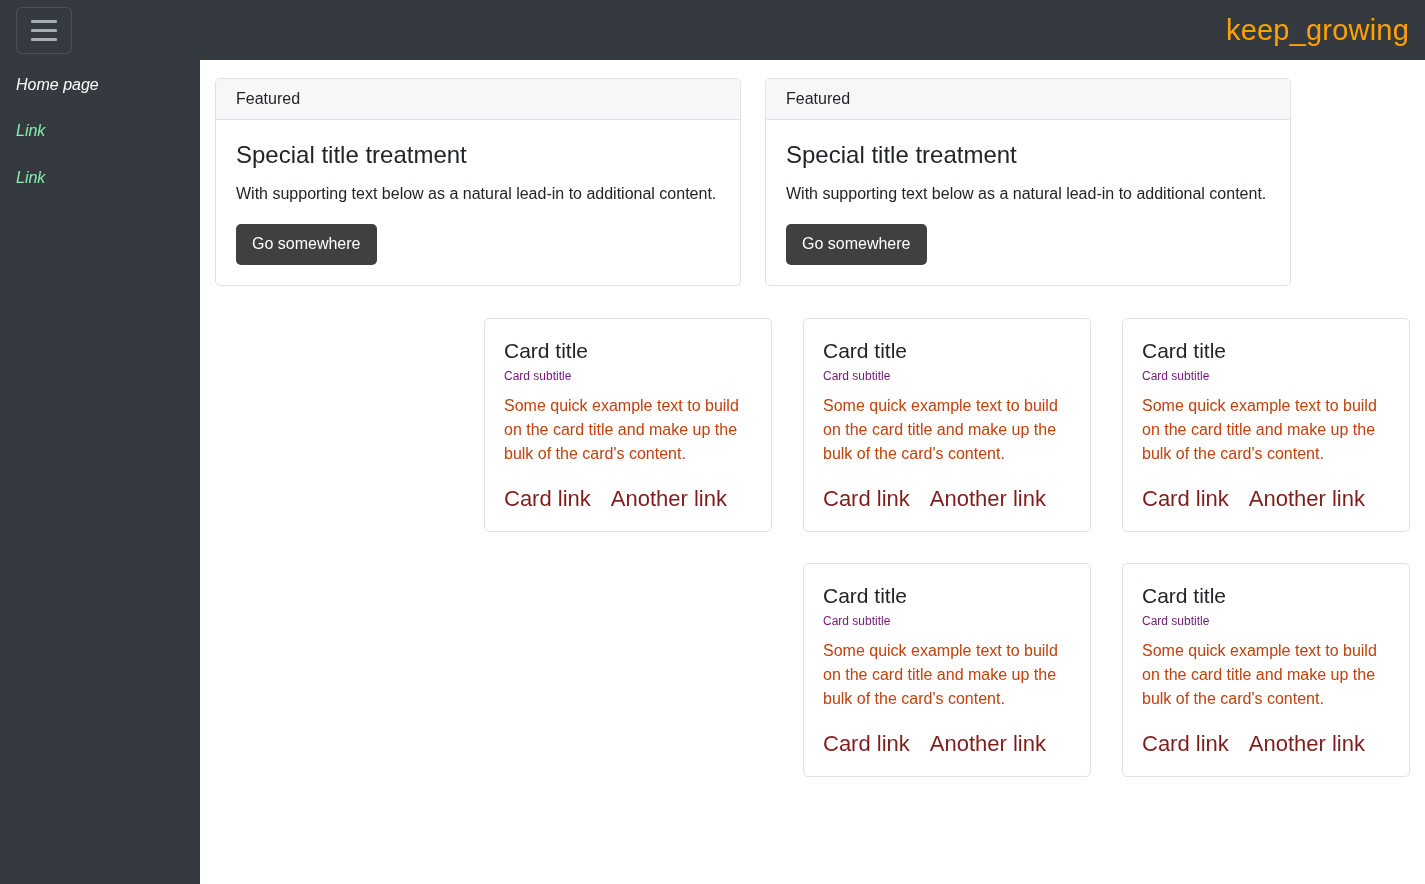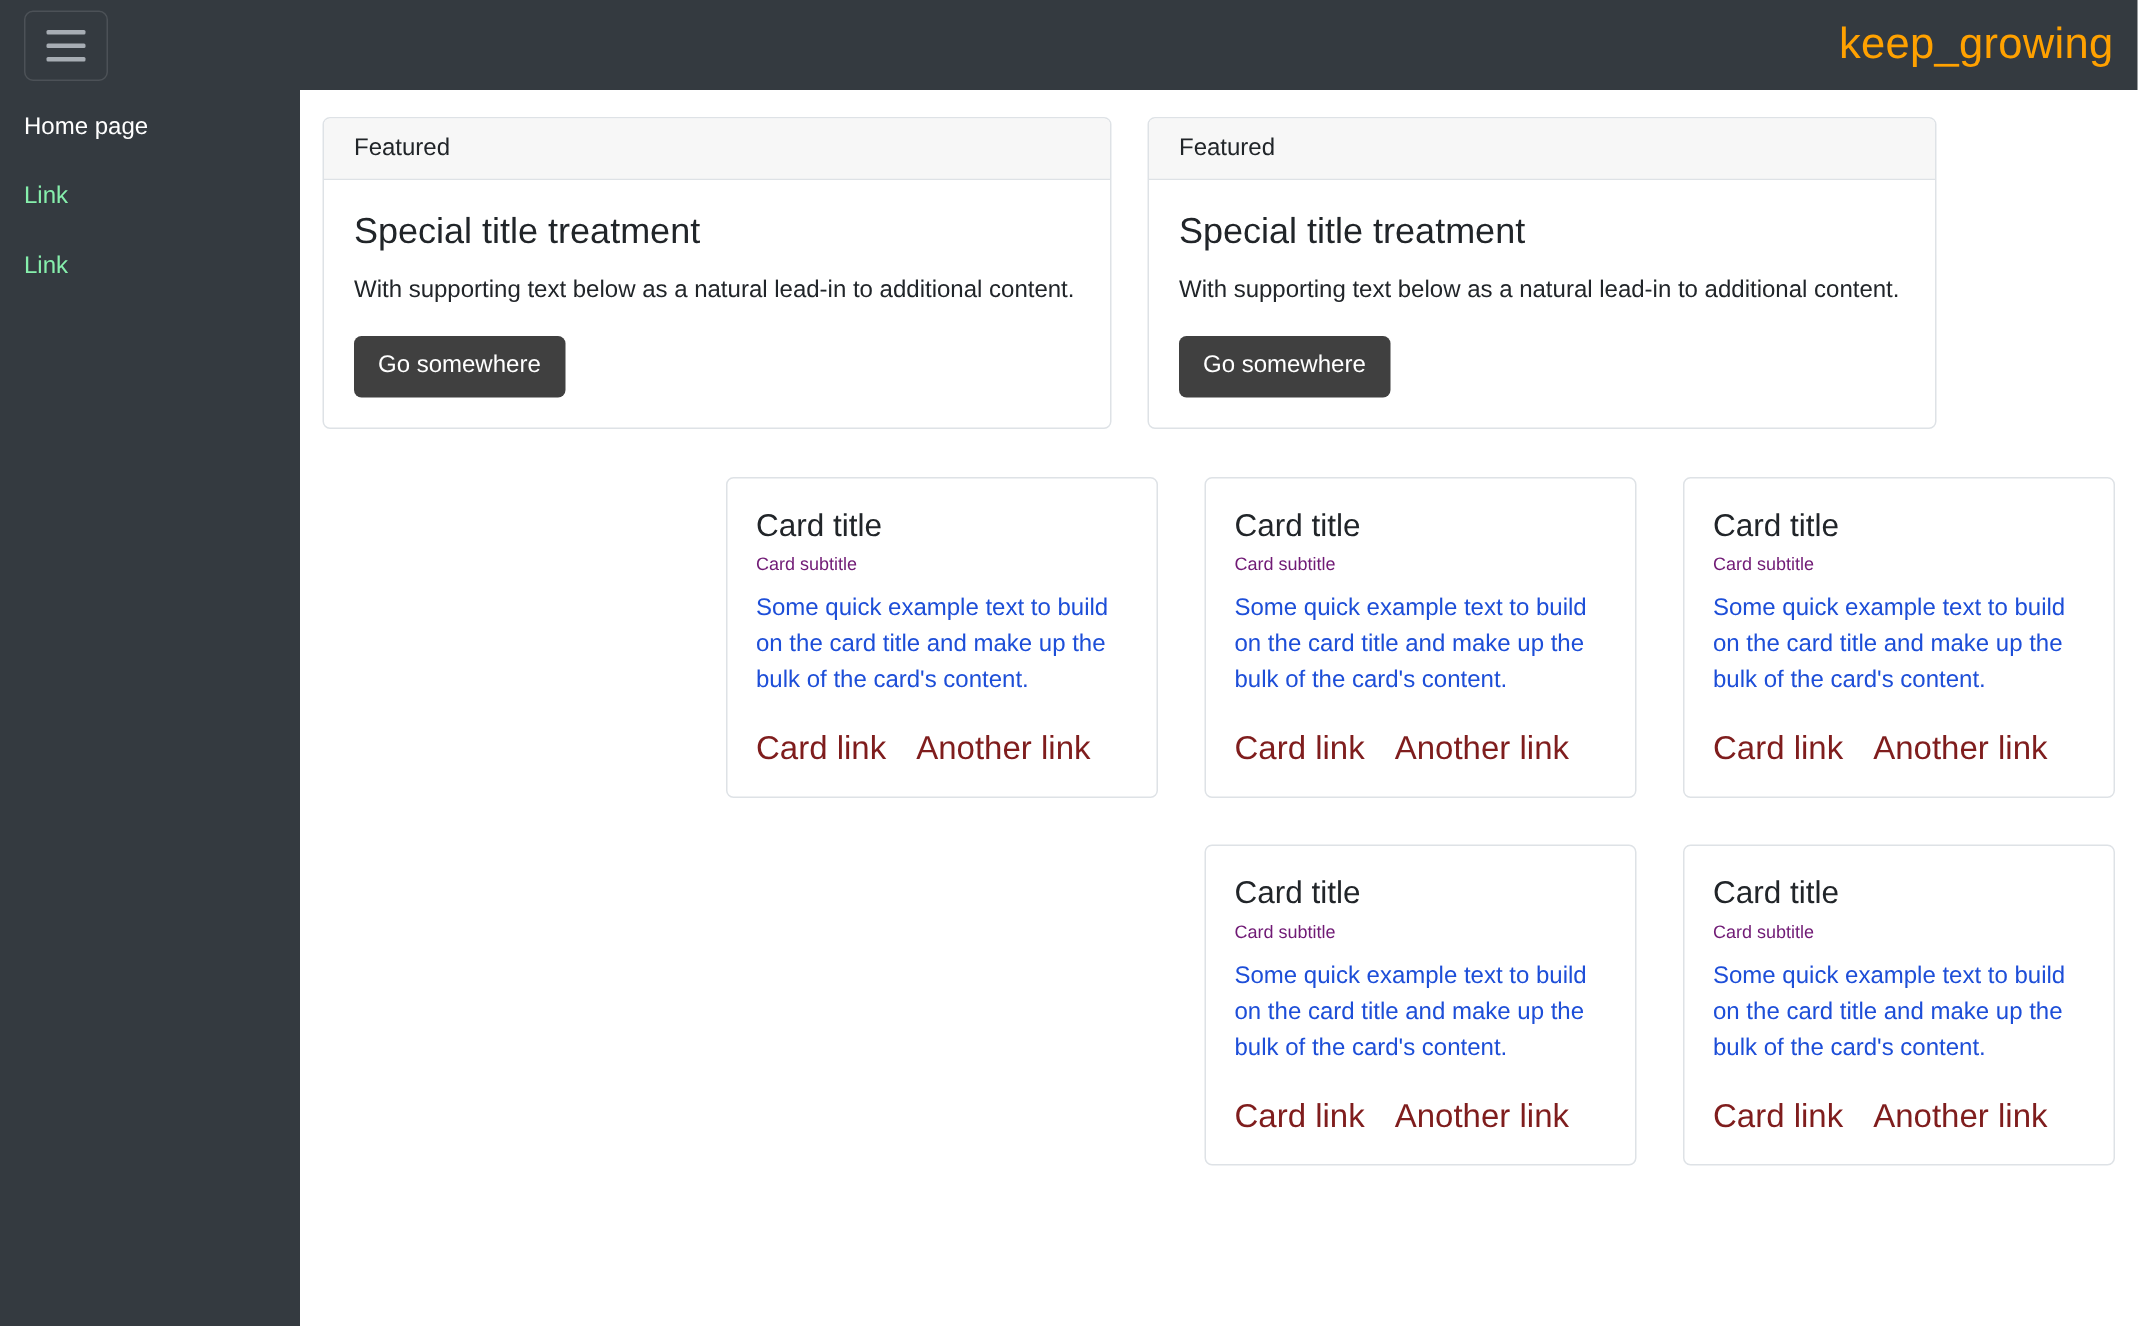--- a/index.html
+++ b/index.html
@@ -64,20 +64,21 @@
 
   
   .sidebar {
     position: absolute;
     top: 0; left: 0;
     width: 200px;
     height: 884px;
     background: #343a40;
     padding-top: 62px;
     z-index: 2;
+    font-style: italic;
   }
   .nav-item {
     display: block;
     padding: 12px 16px;
     font-size: 16px;
     color: #86efac;
     text-decoration: none;
     cursor: pointer;
     line-height: 1.4;
   }
@@ -178,21 +179,21 @@
     margin-bottom: 4px;
   }
   .card-subtitle {
     font-size: 12px;
     color: #701a75;
     margin-bottom: 9px;
     line-height: 1.4;
   }
   .card-text {
     font-size: 16px;
-    color: #1d4ed8;
+    color: #c2410c;
     line-height: 1.5;
     margin-bottom: 20px;
   }
   .card-links { display: flex; gap: 20px; }
   .card-link {
     font-size: 22px;
     color: #7f1d1d;
     text-decoration: none;
     cursor: pointer;
   }

